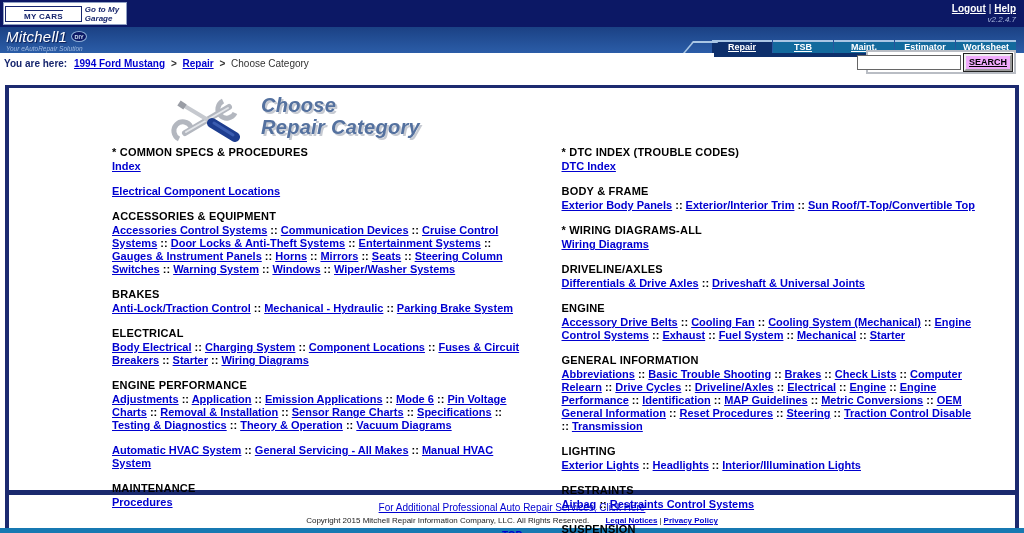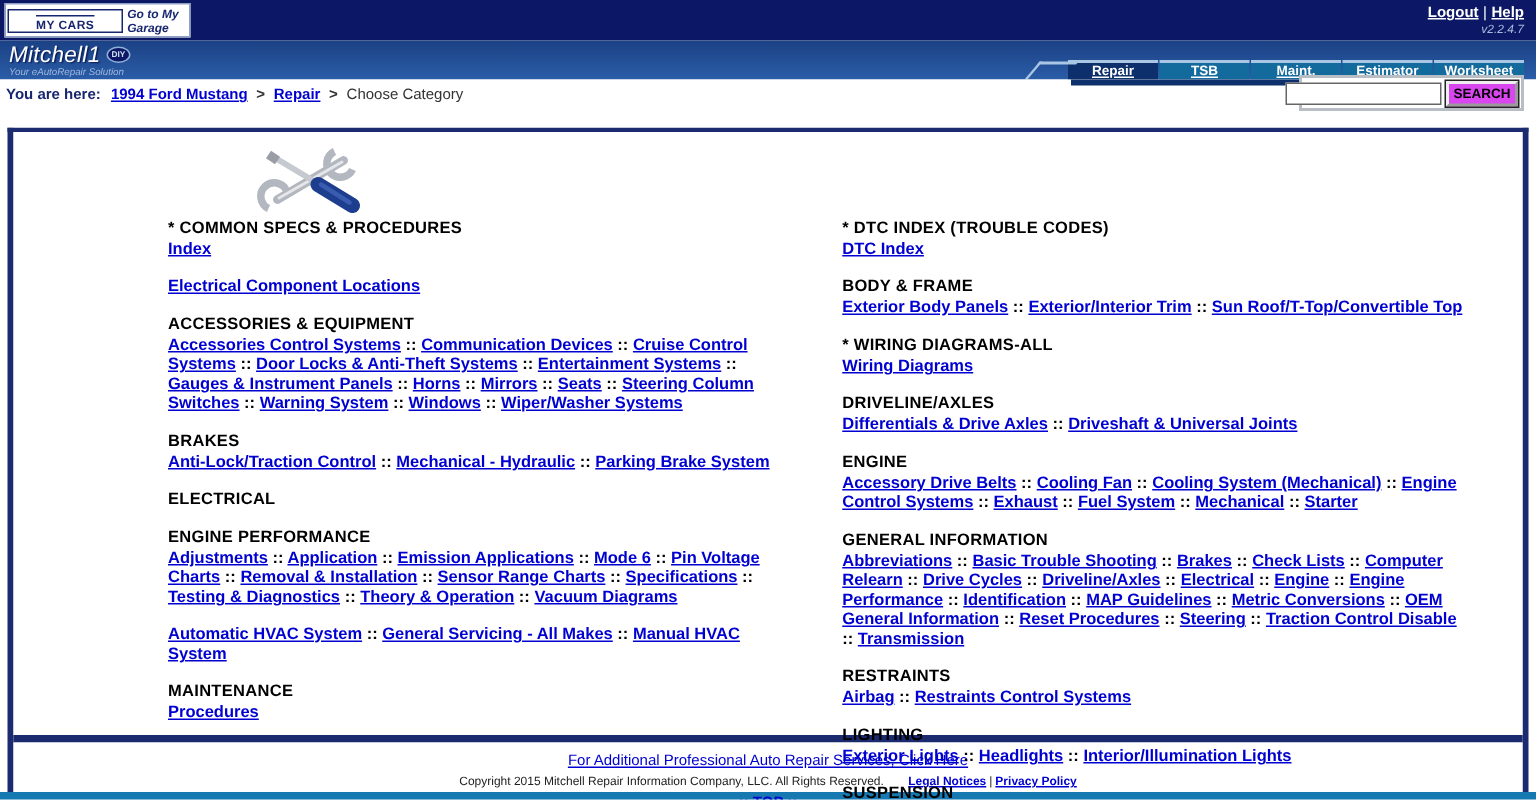--- a/index.html
+++ b/index.html
@@ -35,21 +35,21 @@
   
   .subhead { height:32px; background:#fff; position:relative; }
   .tab-underbar { position:absolute; top:0; right:10px; width:300px; height:4px; background:#0d2f6b; }
   .breadcrumb { padding:5px 0 0 4px; font-size:10px; color:#17266e; }
   .breadcrumb .bc-label { font-weight:bold; margin-right:4px; }
   .breadcrumb a { color:#0000d0; font-weight:bold; text-decoration:underline; cursor:pointer; }
   .breadcrumb .bc-sep { color:#333; margin:0 3px; font-weight:bold; }
   .breadcrumb .bc-current { font-weight:normal; color:#333; }
   .search-wrap { position:absolute; top:-3px; right:8px; width:150px; height:24px; background:#fff; border:2px solid #b9bdc4; display:flex; align-items:center; justify-content:flex-end; padding:2px; }
   .search-input { width:104px; height:15px; border:1px solid #666; font-size:10px; padding:0 2px; margin-right:3px; }
-  .search-btn { height:17px; background:#d946ef; border:2px outset #eee; outline:1px solid #222; font-size:9px; font-weight:bold; color:#000; padding:0 3px; cursor:pointer; font-family:"Liberation Sans",sans-serif; }
+  .search-btn { height:17px; background:#f0abfc; border:2px outset #eee; outline:1px solid #222; font-size:9px; font-weight:bold; color:#000; padding:0 3px; cursor:pointer; font-family:"Liberation Sans",sans-serif;text-decoration:underline; }
   
   .frame { margin:0 5px; border-left:4px solid #1c2a70; border-right:4px solid #1c2a70; border-top:3px solid #1c2a70; }
   .content { height:402px; background:#fff; position:relative; }
   .content-head { position:absolute; left:160px; top:4px; display:flex; align-items:flex-start; }
   .head-titles { margin-left:14px; margin-top:2px; font-size:20px; font-weight:bold; font-style:italic; color:#54719f; line-height:22px; text-shadow:2px 2px 0 #c6cad2; letter-spacing:.3px; }
   .columns { position:absolute; top:58px; left:103px; right:40px; display:grid; grid-template-columns:1fr 1fr; column-gap:36px; align-items:start; }
   .section { margin-bottom:12px; font-size:11px; line-height:13px; }
   .sec-title { font-weight:bold; color:#000; letter-spacing:.2px; }
   .sec-links { margin-top:1px; }
   .sec-links a { color:#0000d0; font-weight:bold; text-decoration:underline; cursor:pointer; }
@@ -128,40 +128,45 @@
           <path d="M10 47 A9 9 0 1 1 22 35" fill="none" stroke="#b3b7bf" stroke-width="5"></path>
           <path d="M66 21 A9 9 0 1 1 54 9" fill="none" stroke="#b3b7bf" stroke-width="5"></path>
           <path d="M17 40 L59 16" stroke="#e4e6ea" stroke-width="2" stroke-linecap="round"></path>
 
           <path d="M14 13 L44 31" stroke="#c6c9cf" stroke-width="4" stroke-linecap="round"></path>
           <path d="M10 11 L16 15" stroke="#9a9da5" stroke-width="6" stroke-linecap="butt"></path>
           <path d="M43 31 L66 45" stroke="#1d3d8f" stroke-width="10" stroke-linecap="round"></path>
           <path d="M45 31 L64 43" stroke="#3a5cb0" stroke-width="3" stroke-linecap="round"></path>
         </svg>
       </span>
+      <div class="head-titles">
+        <div>Choose</div>
+        <div>Repair Category</div>
+      </div>
     </div>
     <div class="columns">
       <div class="col" id="col-left">
           <div class="section">
             <div class="sec-title">* COMMON SPECS &amp; PROCEDURES</div>
             <div class="sec-links"><a href="#">Index</a></div>
           </div>
           <div class="section">
             <div class="sec-links"><a href="#">Electrical Component Locations</a></div>
           </div>
           <div class="section">
             <div class="sec-title">ACCESSORIES &amp; EQUIPMENT</div>
             <div class="sec-links"><a href="#">Accessories Control Systems</a><span class="sep"> :: </span><a href="#">Communication Devices</a><span class="sep"> :: </span><a href="#">Cruise Control Systems</a><span class="sep"> :: </span><a href="#">Door Locks &amp; Anti-Theft Systems</a><span class="sep"> :: </span><a href="#">Entertainment Systems</a><span class="sep"> :: </span><a href="#">Gauges &amp; Instrument Panels</a><span class="sep"> :: </span><a href="#">Horns</a><span class="sep"> :: </span><a href="#">Mirrors</a><span class="sep"> :: </span><a href="#">Seats</a><span class="sep"> :: </span><a href="#">Steering Column Switches</a><span class="sep"> :: </span><a href="#">Warning System</a><span class="sep"> :: </span><a href="#">Windows</a><span class="sep"> :: </span><a href="#">Wiper/Washer Systems</a></div>
           </div>
           <div class="section">
             <div class="sec-title">BRAKES</div>
             <div class="sec-links"><a href="#">Anti-Lock/Traction Control</a><span class="sep"> :: </span><a href="#">Mechanical - Hydraulic</a><span class="sep"> :: </span><a href="#">Parking Brake System</a></div>
           </div>
           <div class="section">
             <div class="sec-title">ELECTRICAL</div>
+            <div class="sec-links"><a href="#">Body Electrical</a><span class="sep"> :: </span><a href="#">Charging System</a><span class="sep"> :: </span><a href="#">Component Locations</a><span class="sep"> :: </span><a href="#">Fuses &amp; Circuit Breakers</a><span class="sep"> :: </span><a href="#">Starter</a><span class="sep"> :: </span><a href="#">Wiring Diagrams</a></div>
           </div>
           <div class="section">
             <div class="sec-title">ENGINE PERFORMANCE</div>
             <div class="sec-links"><a href="#">Adjustments</a><span class="sep"> :: </span><a href="#">Application</a><span class="sep"> :: </span><a href="#">Emission Applications</a><span class="sep"> :: </span><a href="#">Mode 6</a><span class="sep"> :: </span><a href="#">Pin Voltage Charts</a><span class="sep"> :: </span><a href="#">Removal &amp; Installation</a><span class="sep"> :: </span><a href="#">Sensor Range Charts</a><span class="sep"> :: </span><a href="#">Specifications</a><span class="sep"> :: </span><a href="#">Testing &amp; Diagnostics</a><span class="sep"> :: </span><a href="#">Theory &amp; Operation</a><span class="sep"> :: </span><a href="#">Vacuum Diagrams</a></div>
           </div>
           <div class="section">
             <div class="sec-links"><a href="#">Automatic HVAC System</a><span class="sep"> :: </span><a href="#">General Servicing - All Makes</a><span class="sep"> :: </span><a href="#">Manual HVAC System</a></div>
           </div>
           <div class="section">
             <div class="sec-title">MAINTENANCE</div>
@@ -187,26 +192,26 @@
           </div>
           <div class="section">
             <div class="sec-title">ENGINE</div>
             <div class="sec-links"><a href="#">Accessory Drive Belts</a><span class="sep"> :: </span><a href="#">Cooling Fan</a><span class="sep"> :: </span><a href="#">Cooling System (Mechanical)</a><span class="sep"> :: </span><a href="#">Engine Control Systems</a><span class="sep"> :: </span><a href="#">Exhaust</a><span class="sep"> :: </span><a href="#">Fuel System</a><span class="sep"> :: </span><a href="#">Mechanical</a><span class="sep"> :: </span><a href="#">Starter</a></div>
           </div>
           <div class="section">
             <div class="sec-title">GENERAL INFORMATION</div>
             <div class="sec-links"><a href="#">Abbreviations</a><span class="sep"> :: </span><a href="#">Basic Trouble Shooting</a><span class="sep"> :: </span><a href="#">Brakes</a><span class="sep"> :: </span><a href="#">Check Lists</a><span class="sep"> :: </span><a href="#">Computer Relearn</a><span class="sep"> :: </span><a href="#">Drive Cycles</a><span class="sep"> :: </span><a href="#">Driveline/Axles</a><span class="sep"> :: </span><a href="#">Electrical</a><span class="sep"> :: </span><a href="#">Engine</a><span class="sep"> :: </span><a href="#">Engine Performance</a><span class="sep"> :: </span><a href="#">Identification</a><span class="sep"> :: </span><a href="#">MAP Guidelines</a><span class="sep"> :: </span><a href="#">Metric Conversions</a><span class="sep"> :: </span><a href="#">OEM General Information</a><span class="sep"> :: </span><a href="#">Reset Procedures</a><span class="sep"> :: </span><a href="#">Steering</a><span class="sep"> :: </span><a href="#">Traction Control Disable</a><span class="sep"> :: </span><a href="#">Transmission</a></div>
           </div>
           <div class="section">
+            <div class="sec-title">LIGHTING</div>
+            <div class="sec-links"><a href="#">Exterior Lights</a><span class="sep"> :: </span><a href="#">Headlights</a><span class="sep"> :: </span><a href="#">Interior/Illumination Lights</a></div>
+          </div>
+          <div class="section">
             <div class="sec-title">RESTRAINTS</div>
             <div class="sec-links"><a href="#">Airbag</a><span class="sep"> :: </span><a href="#">Restraints Control Systems</a></div>
-          </div>
-          <div class="section">
-            <div class="sec-title">LIGHTING</div>
-            <div class="sec-links"><a href="#">Exterior Lights</a><span class="sep"> :: </span><a href="#">Headlights</a><span class="sep"> :: </span><a href="#">Interior/Illumination Lights</a></div>
           </div>
           <div class="section">
             <div class="sec-title">SUSPENSION</div>
           </div>
         </div>
     </div>
   </div>
   <div class="divider"></div>
   <div class="footer">
     <div class="services"><a href="#">For Additional Professional Auto Repair Services, Click Here</a></div>

